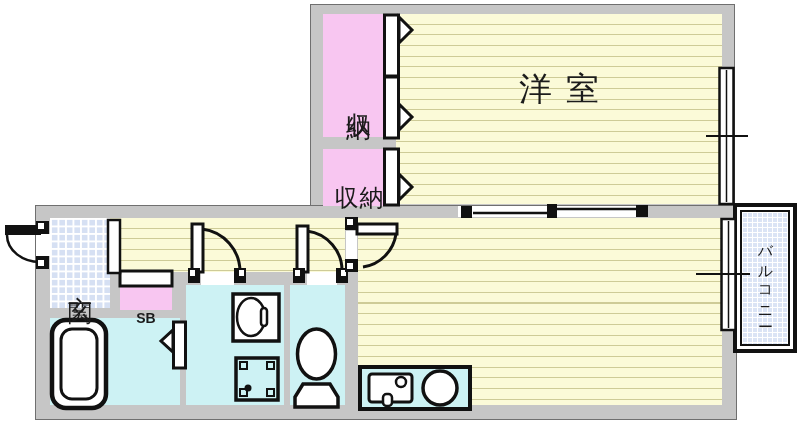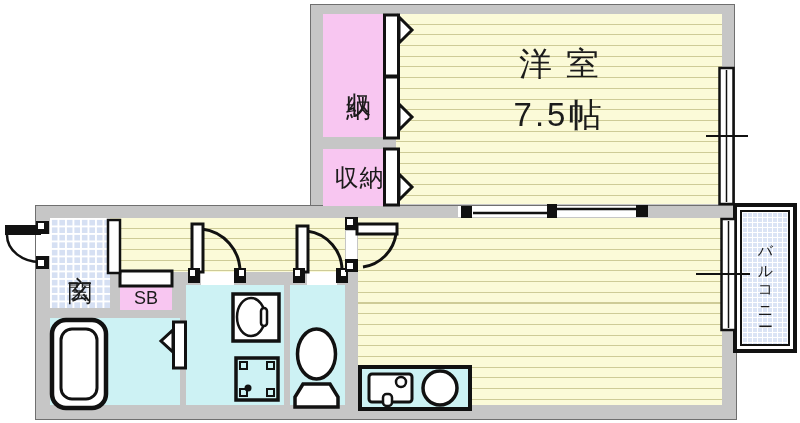--- a/index.html
+++ b/index.html
@@ -26,30 +26,30 @@
   }
   .balcony-inner{
     position:absolute;inset:3px;border:2px solid #111;
     background-color:#dbe4f5;
     background-image:linear-gradient(#ffffff 1px,transparent 1px),
                      linear-gradient(90deg,#ffffff 1px,transparent 1px);
     background-size:5px 5px;
     display:flex;align-items:center;justify-content:center;
   }
   
-  .label{display:flex;align-items:center;justify-content:center;text-align:center;}
+  .label{display:flex;align-items:center;justify-content:center;text-align:center;margin-top:20px;}
   .label-col{display:flex;flex-direction:column;align-items:center;justify-content:center;text-align:center;}
   .vtext{writing-mode:vertical-rl;}
   .t-room{font-size:33px;font-weight:500;letter-spacing:14px;padding-left:14px;line-height:1.15;}
   .t-size{font-size:33px;font-weight:500;letter-spacing:3px;margin-top:14px;line-height:1.1;}
   .t-ldk{font-size:34px;font-weight:500;letter-spacing:5px;padding-left:5px;line-height:1.1;}
   .t-closet-v{font-size:25px;font-weight:500;letter-spacing:4px;}
   .t-closet-h{font-size:24px;font-weight:500;letter-spacing:1px;}
   .t-entrance{font-size:24px;font-weight:500;letter-spacing:6px;}
-  .t-sb{font-size:18px;font-weight:400;}
+  .t-sb{font-size:14px;font-weight:700;}
   .t-balcony{font-size:15px;font-weight:500;letter-spacing:4px;}
   svg{position:absolute;left:0;top:0;}
 </style>
 </head>
 <body>
 
 <div class="plan">
 
   <div class="abs wallblock" style="left:310px;top:4px;width:425px;height:214px;"></div>
   <div class="abs wallblock" style="left:35px;top:205px;width:702px;height:215px;"></div>
@@ -180,21 +180,20 @@
       <rect x="383" y="394" width="9" height="12" rx="3.5" fill="#fff" stroke="#111" stroke-width="2.5"></rect>
       <circle cx="440" cy="388" r="17" fill="#fff" stroke="#111" stroke-width="3.5"></circle>
     </g>
 
     <rect x="120" y="271" width="52" height="15" fill="#fff" stroke="#111" stroke-width="3"></rect>
     <rect x="108" y="220" width="12" height="53" fill="#fff" stroke="#111" stroke-width="2.5"></rect>
   </svg>
 
   <div class="abs label-col" style="left:396px;top:14px;width:326px;height:150px;">
     <div class="t-room">洋室</div>
-    <div class="t-size">7.5帖</div>
   </div>
 
 
   <div class="abs label" style="left:323px;top:14px;width:73px;height:123px;">
     <span class="vtext t-closet-v">収納</span>
   </div>
 
   <div class="abs label" style="left:323px;top:149px;width:73px;height:57px;">
     <span class="t-closet-h">収納</span>
   </div>

